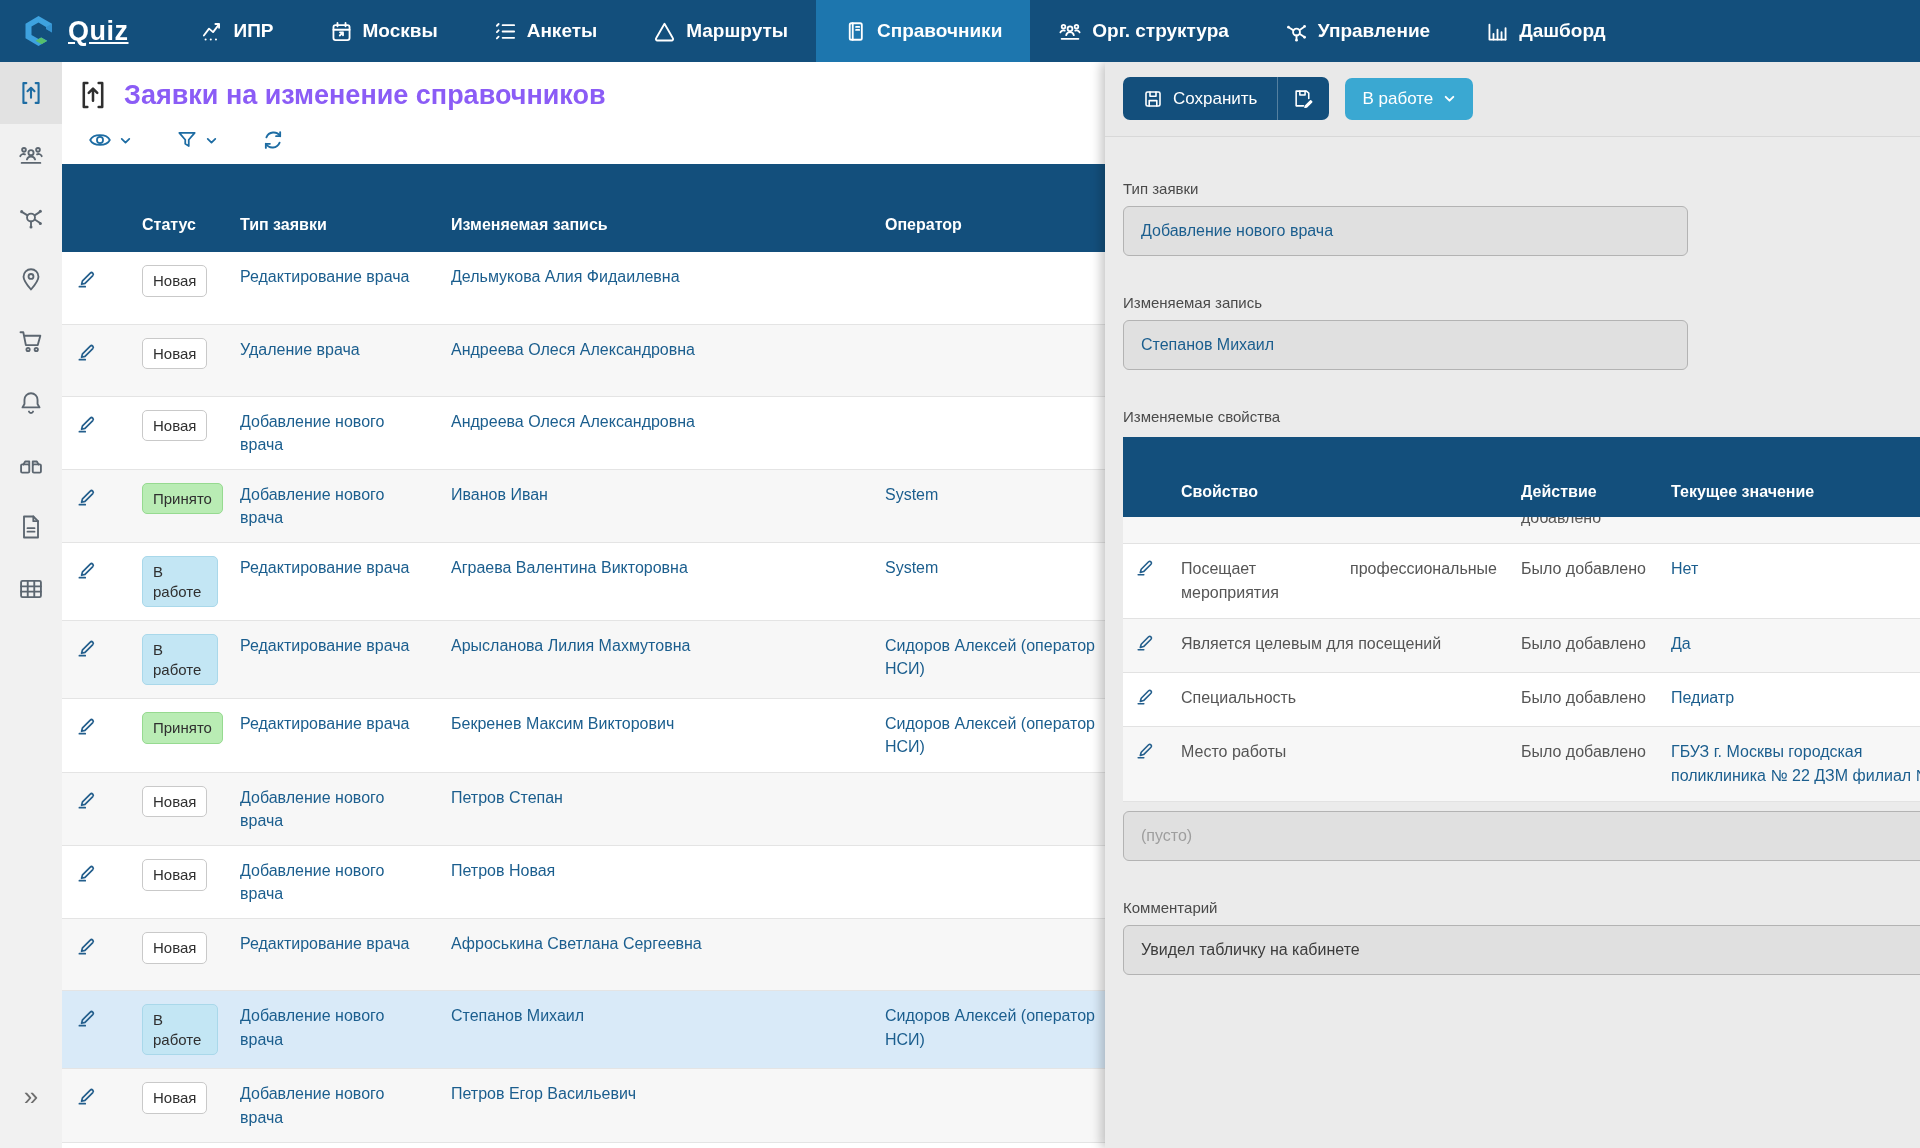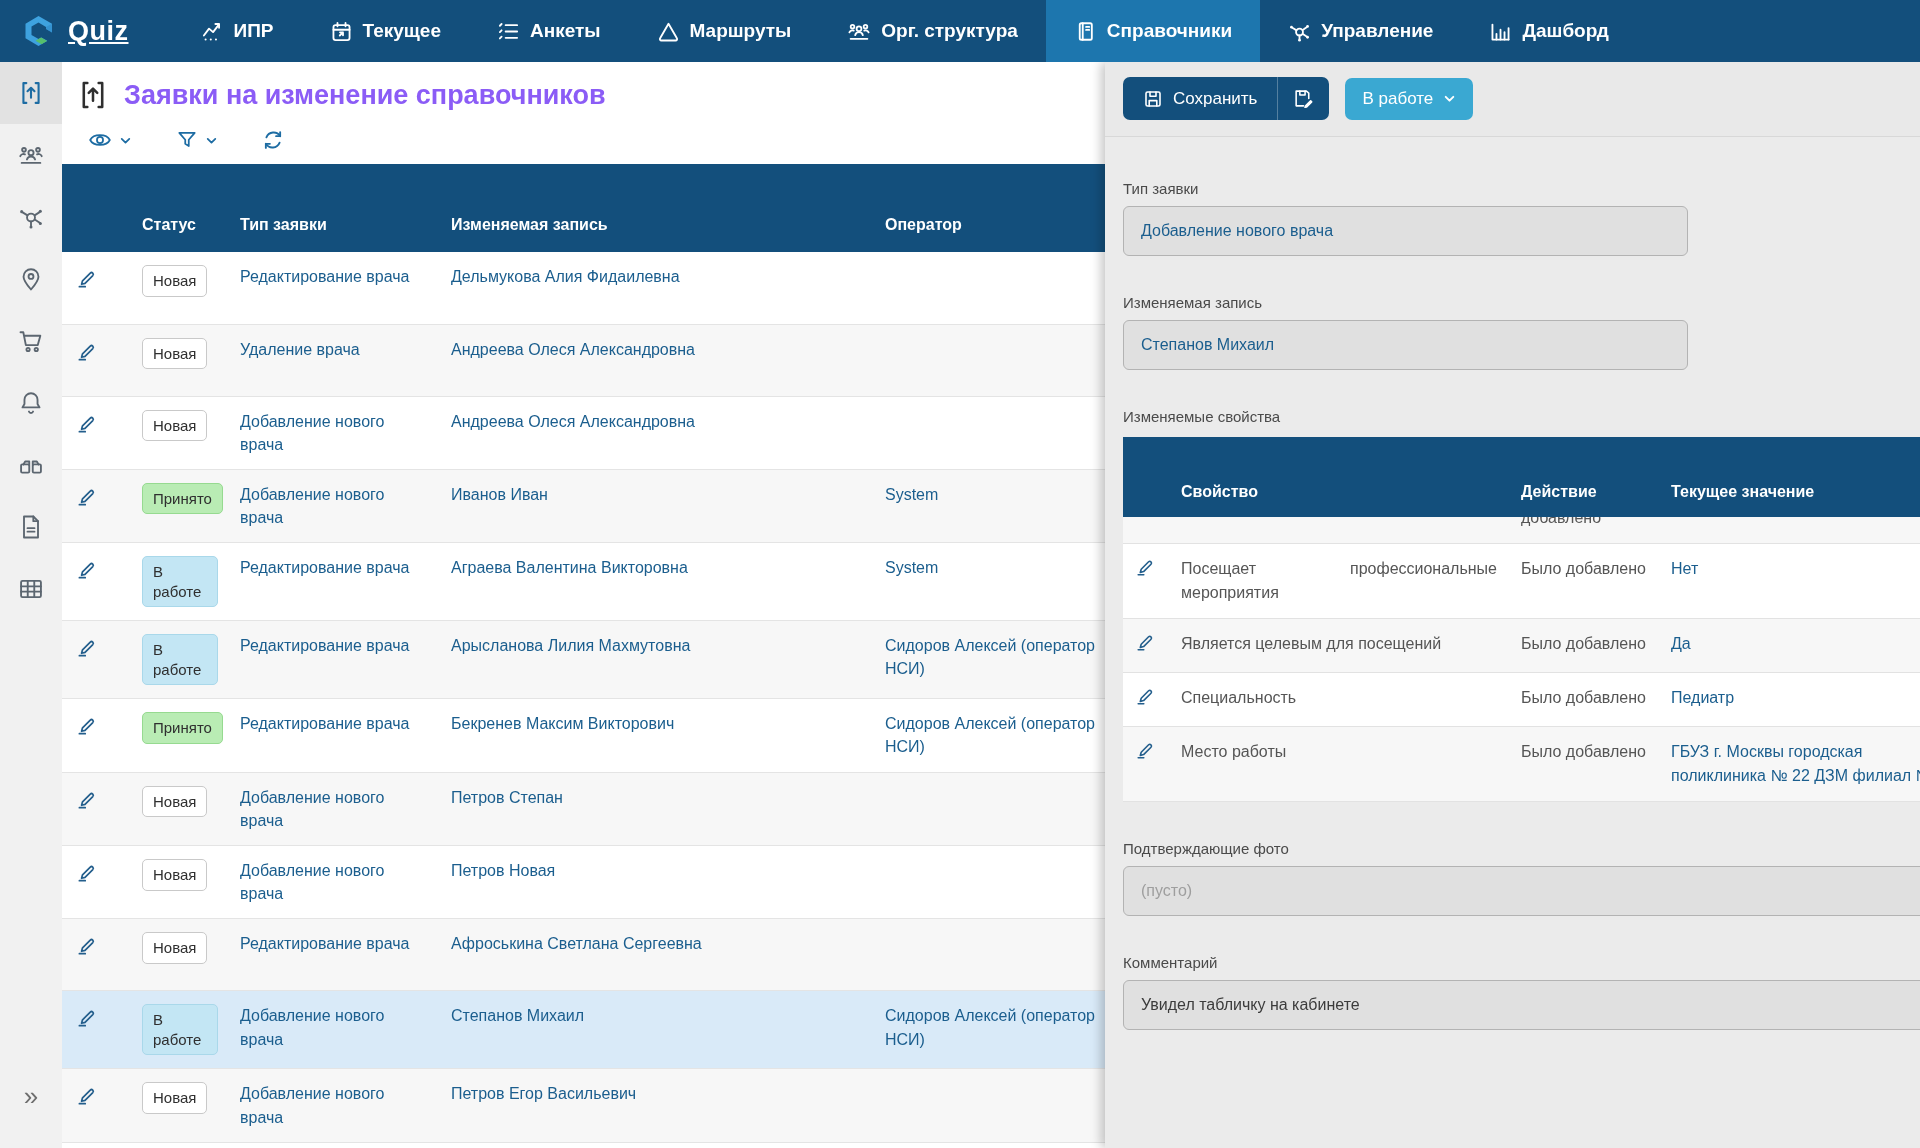--- a/index.html
+++ b/index.html
@@ -121,63 +121,63 @@
   </div>
 
   <div class="nav-item">
     <span>
       <svg width="23" height="23" viewBox="0 0 20 20" fill="none" stroke="#fff" stroke-width="1.6" stroke-linecap="round" stroke-linejoin="round">
         <rect x="3" y="4.5" width="14" height="13" rx="1.8"></rect>
           <path d="M3 8.5h14M6.5 2.5v3M13.5 2.5v3"></path>
         <path d="M8.5 13.5l2.8-2.8M11.3 13.3v-2.6h-2.6"></path>
       </svg>
     </span>
-    <span>Текущее</span>
+    <span>Москвы</span>
   </div>
 
   <div class="nav-item">
     <span>
       <svg width="23" height="23" viewBox="0 0 20 20" fill="none" stroke="#fff" stroke-width="1.6" stroke-linecap="round" stroke-linejoin="round">
         <path d="M7.5 4.5h10M7.5 10h10M7.5 15.5h10"></path>
         <path d="M2.5 5 4 3.5M2.5 10.5 4 9M2.5 16 4 14.5"></path>
       </svg>
     </span>
     <span>Анкеты</span>
   </div>
 
   <div class="nav-item">
     <span>
       <svg width="23" height="23" viewBox="0 0 20 20" fill="none" stroke="#fff" stroke-width="1.6" stroke-linecap="round" stroke-linejoin="round">
         <path d="M10 3.2 17.3 15.8a1.3 1.3 0 0 1-1.1 2H3.8a1.3 1.3 0 0 1-1.1-2Z"></path>
       </svg>
     </span>
     <span>Маршруты</span>
+  </div>
+
+  <div class="nav-item active">
+    <span>
+      <svg width="23" height="23" viewBox="0 0 20 20" fill="none" stroke="#fff" stroke-width="1.6" stroke-linecap="round" stroke-linejoin="round">
+        <rect x="5" y="2.8" width="10.5" height="14.4" rx="1.4"></rect>
+          <path d="M7.6 2.8v14.4M10.5 6h2.7M10.5 8.6h2.7"></path>
+      </svg>
+    </span>
+    <span>Справочники</span>
   </div>
 
   <div class="nav-item">
     <span>
       <svg width="24" height="24" viewBox="0 0 20 20" fill="none" stroke="#fff" stroke-width="1.5" stroke-linecap="round" stroke-linejoin="round">
         <circle cx="10" cy="8.2" r="2"></circle>
           <path d="M6.8 13.5a3.3 3.3 0 0 1 6.4 0"></path>
         <circle cx="4.6" cy="6.4" r="1.5"></circle>
           <circle cx="15.4" cy="6.4" r="1.5"></circle>
         <path d="M2 11.2a2.7 2.7 0 0 1 3.6-1.5M18 11.2a2.7 2.7 0 0 0-3.6-1.5M3 16.5h14"></path>
       </svg>
     </span>
     <span>Орг. структура</span>
-  </div>
-
-  <div class="nav-item active">
-    <span>
-      <svg width="23" height="23" viewBox="0 0 20 20" fill="none" stroke="#fff" stroke-width="1.6" stroke-linecap="round" stroke-linejoin="round">
-        <rect x="5" y="2.8" width="10.5" height="14.4" rx="1.4"></rect>
-          <path d="M7.6 2.8v14.4M10.5 6h2.7M10.5 8.6h2.7"></path>
-      </svg>
-    </span>
-    <span>Справочники</span>
   </div>
 
   <div class="nav-item">
     <span>
       <svg width="23" height="23" viewBox="0 0 20 20" fill="none" stroke="#fff" stroke-width="1.6" stroke-linecap="round" stroke-linejoin="round">
         <circle cx="10" cy="10.5" r="3"></circle>
           <path d="M7.4 9 3.8 6.8M12.8 8.6l3.4-2.3M12.9 12.2l3.3 2.2M10 13.5v3"></path>
         <circle cx="3" cy="6.2" r="1.2" fill="#fff" stroke="none"></circle>
           <circle cx="17" cy="5.6" r="1.2" fill="#fff" stroke="none"></circle>
         <circle cx="17" cy="15" r="1.2" fill="#fff" stroke="none"></circle>
@@ -661,18 +661,17 @@
         </svg>
       </span>
     </td>
     <td class="p-prop">Место работы</td>
     <td class="p-act">Было добавлено</td>
     <td class="p-val">ГБУЗ г. Москвы городская поликлиника № 22 ДЗМ филиал № 5</td>
   </tr>
       </tbody>
   </table>
 
-  <div class="field-label label-gap">Подтверждающие фото</div>
   <div class="field wide placeholder">(пусто)</div>
 
   <div class="field-label label-gap">Комментарий</div>
   <div class="field wide dark">Увидел табличку на кабинете</div>
 </div>
 
 </body></html>

